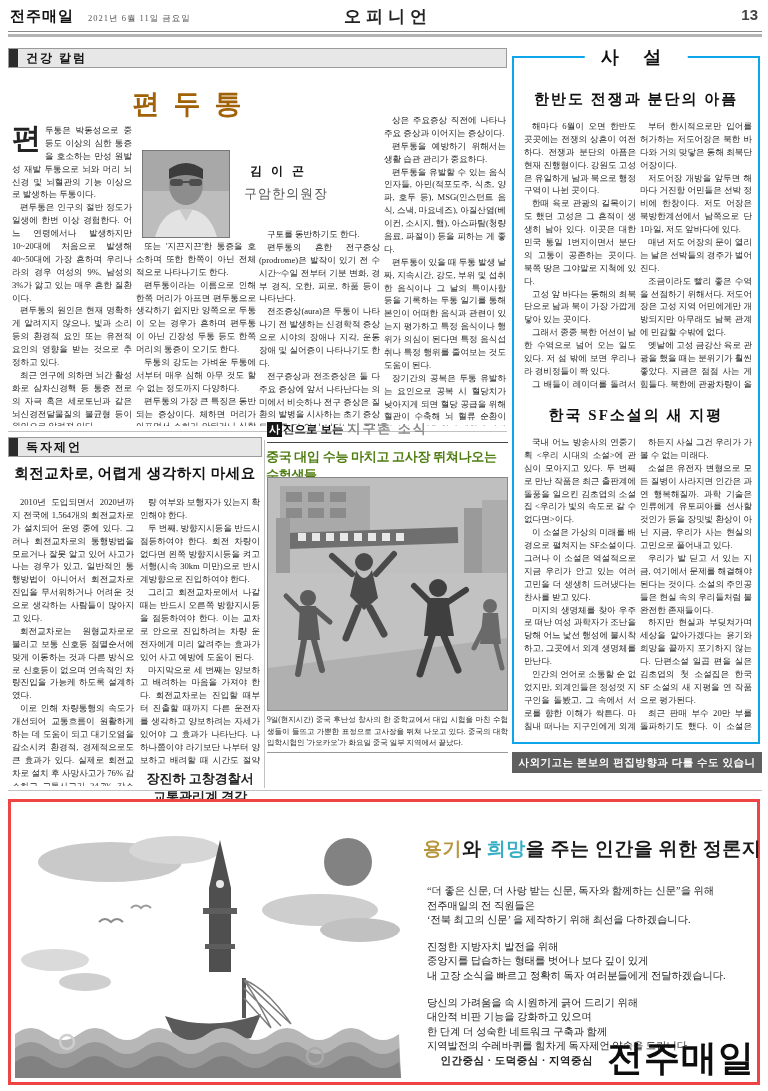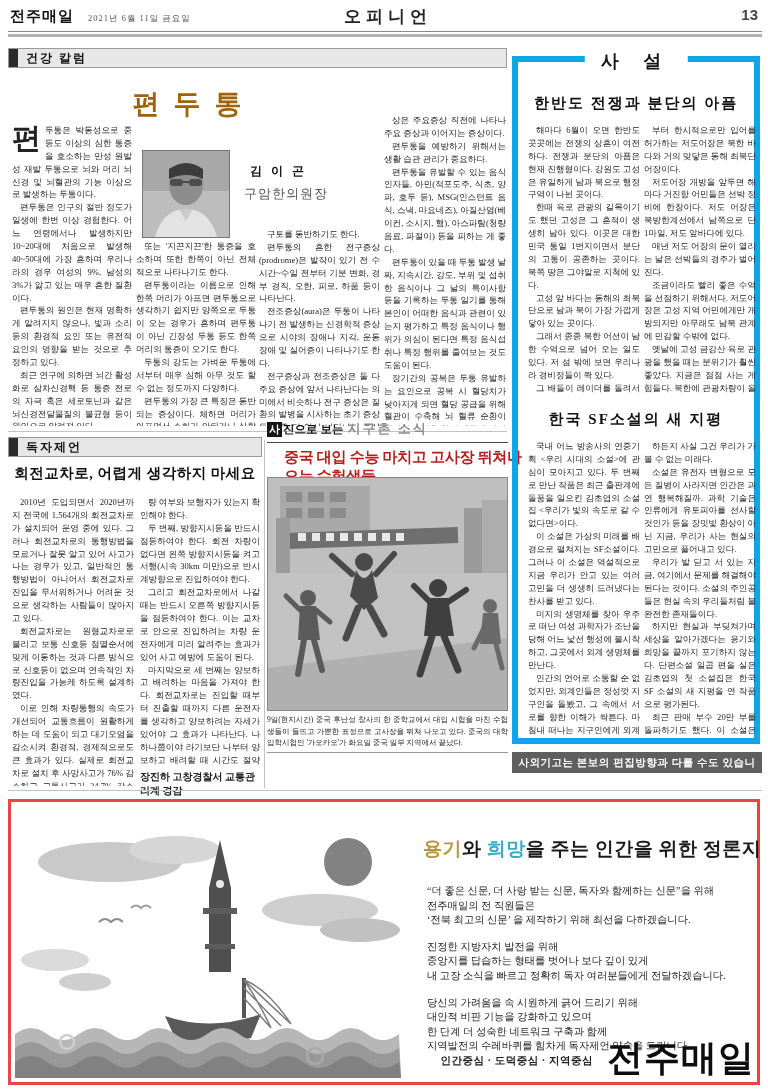--- a/index.html
+++ b/index.html
@@ -30,39 +30,39 @@
   
   .hc-title{position:absolute;left:8px;top:86px;width:372px;text-align:center;
             font-size:27px;font-weight:bold;letter-spacing:14px;color:#a16207;}
   .portrait{position:absolute;left:142px;top:150px;width:86px;height:86px;border:1px solid #777;
             background:#c9c9c9;overflow:hidden;}
   .author-name{position:absolute;left:250px;top:163px;font-size:12px;font-weight:bold;letter-spacing:3px;color:#111;}
   .author-affil{position:absolute;left:244px;top:185px;font-size:13px;color:#555;letter-spacing:1px;}
   
   .ro-title{position:absolute;left:8px;top:464px;width:254px;text-align:center;
             font-size:14.5px;font-weight:bold;letter-spacing:0.5px;color:#111;}
-  .byline{position:absolute;left:140px;top:770px;width:120px;text-align:left;
-          font-size:10px;font-weight:bold;color:#222;}
+  .byline{position:absolute;left:140px;top:770px;width:120px;text-align:center;
+          font-size:13px;font-weight:bold;color:#222;}
   
   .pn-kicker{position:absolute;left:267px;top:420px;width:241px;display:flex;align-items:center;
              border-bottom:1px solid #444;padding-bottom:4px;}
   .sa-box{width:15px;height:15px;background:#151515;color:#fff;font-weight:bold;font-size:11px;
           display:flex;align-items:center;justify-content:center;}
   .pn-k1{font-weight:bold;font-size:11.5px;margin-left:1px;color:#111;}
   .pn-k2{font-size:13px;color:#8b8b8b;letter-spacing:2px;margin-left:4px;font-weight:bold;}
-  .pn-headline{position:absolute;left:266px;top:448px;width:243px;font-size:15px;font-weight:bold;
-               letter-spacing:-0.3px;color:#b91c1c;margin-left:18px;}
+  .pn-headline{position:absolute;left:266px;top:448px;width:243px;font-size:13px;font-weight:bold;
+               letter-spacing:-0.3px;color:#4d7c0f;}
   .news-photo{position:absolute;left:267px;top:477px;width:239px;height:232px;border:1px solid #888;
               background:#cfcfcf;overflow:hidden;}
   .pn-caption{position:absolute;left:267px;top:714px;width:241px;font-size:7.5px;line-height:1.55;
               text-align:justify;color:#222;}
   .caption-rule{position:absolute;left:267px;top:752px;width:241px;border-top:1px solid #999;}
   
   .editorial{position:absolute;left:512px;top:56px;width:248px;height:688px;
-             border:6px solid #0ea5e9;box-sizing:border-box;}
+             border:2px solid #0ea5e9;box-sizing:border-box;}
   .ed-label{position:absolute;left:50%;top:-13px;transform:translateX(-50%);background:#fff;
             padding:0 16px;font-size:18px;font-weight:bold;letter-spacing:10px;white-space:nowrap;color:#111;}
   .ed-art-title{position:absolute;width:100%;text-align:center;font-size:15px;font-weight:bold;
                 letter-spacing:2px;color:#111;}
   .vrule{position:absolute;border-left:1px solid #c2c2c2;}
   .hrule{position:absolute;border-top:1px solid #c2c2c2;}
   .disclaimer{position:absolute;left:512px;top:752px;width:250px;height:21px;background:#5f5f5f;
               color:#fff;font-family:"Liberation Sans",sans-serif;font-weight:bold;font-size:10.5px;
               text-align:center;line-height:21px;letter-spacing:0.5px;box-sizing:border-box;}
   

